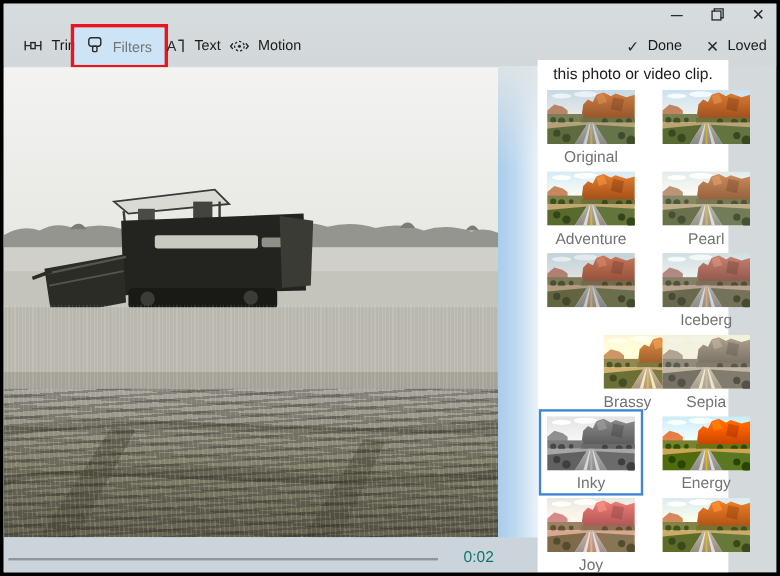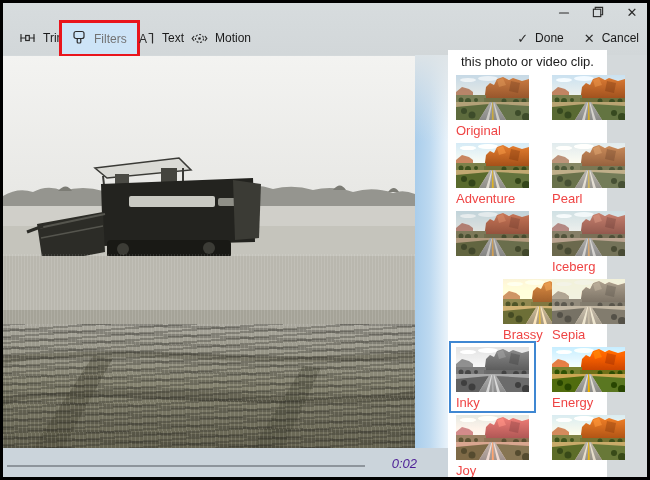--- a/index.html
+++ b/index.html
@@ -35,28 +35,28 @@
 
   
   .strip { position:absolute; left:412px; top:52px; width:33px; height:393px;
     background:linear-gradient(90deg,#a9cdeb 0%, #bdd9f0 45%, #eaf3fa 100%); }
   .strip::after { content:''; position:absolute; inset:0;
     background:linear-gradient(180deg, rgba(222,228,231,.95) 0%, rgba(222,228,231,0) 22%); }
 
   
   .seekbar { position:absolute; left:0; top:445px; width:445px; height:29px; background:#cbd4db; }
   .seek-line { position:absolute; left:4px; top:17px; width:358px; height:2px; background:#8e959c; }
-  .seek-time { position:absolute; left:378px; top:8px; width:36px; font-size:13px; color:#4c1d95; text-align:right;font-style:italic; }
+  .seek-time { position:absolute; left:378px; top:8px; width:36px; font-size:13px; color:#0f766e; text-align:center; }
 
   
   .panel { position:absolute; left:445px; top:47px; width:159px; height:427px; background:#fff; }
   .panel-intro { position:absolute; left:13px; top:4px; font-size:13px; color:#1b1b1b; white-space:nowrap; }
   .filter-cell { position:absolute; width:73px; cursor:pointer; }
   .filter-cell .thumb { display:block; width:73px; height:45px; }
-  .flabel { font-size:13px; color:#ef4444; padding-top:3px; white-space:nowrap; }
+  .flabel { text-align:center; font-size:13px; color:#737373; padding-top:3px; white-space:nowrap; }
   .filter-cell.selected { border:2px solid #3f87d2; background:#fff; padding:4px 5px 1px 5px; margin-left:-7px; margin-top:-6px; width:87px; }
 
   svg .st { stroke:#2b2b2b; stroke-width:1.2; fill:none; stroke-linecap:round; }
 </style>
 </head>
 <body>
 
 <div class="window">
 <div class="win-inner">
 
@@ -124,21 +124,21 @@
       <span>Motion</span>
     </div>
 
     <div class="actions">
       <div class="action-btn">
         <span class="gl">✓</span>
         <span>Done</span>
       </div>
       <div class="action-btn">
         <span class="gl">✕</span>
-        <span>Cancel</span>
+        <span>Loved</span>
       </div>
     </div>
   </div>
 
   <div class="photo">
     <svg viewBox="0 0 412 392" preserveAspectRatio="none">
       <defs>
         <linearGradient id="gSkyBW" x1="0" y1="0" x2="0" y2="1">
           <stop offset="0" stop-color="#f3f3f1"></stop>
               <stop offset="1" stop-color="#e7e7e4"></stop>

